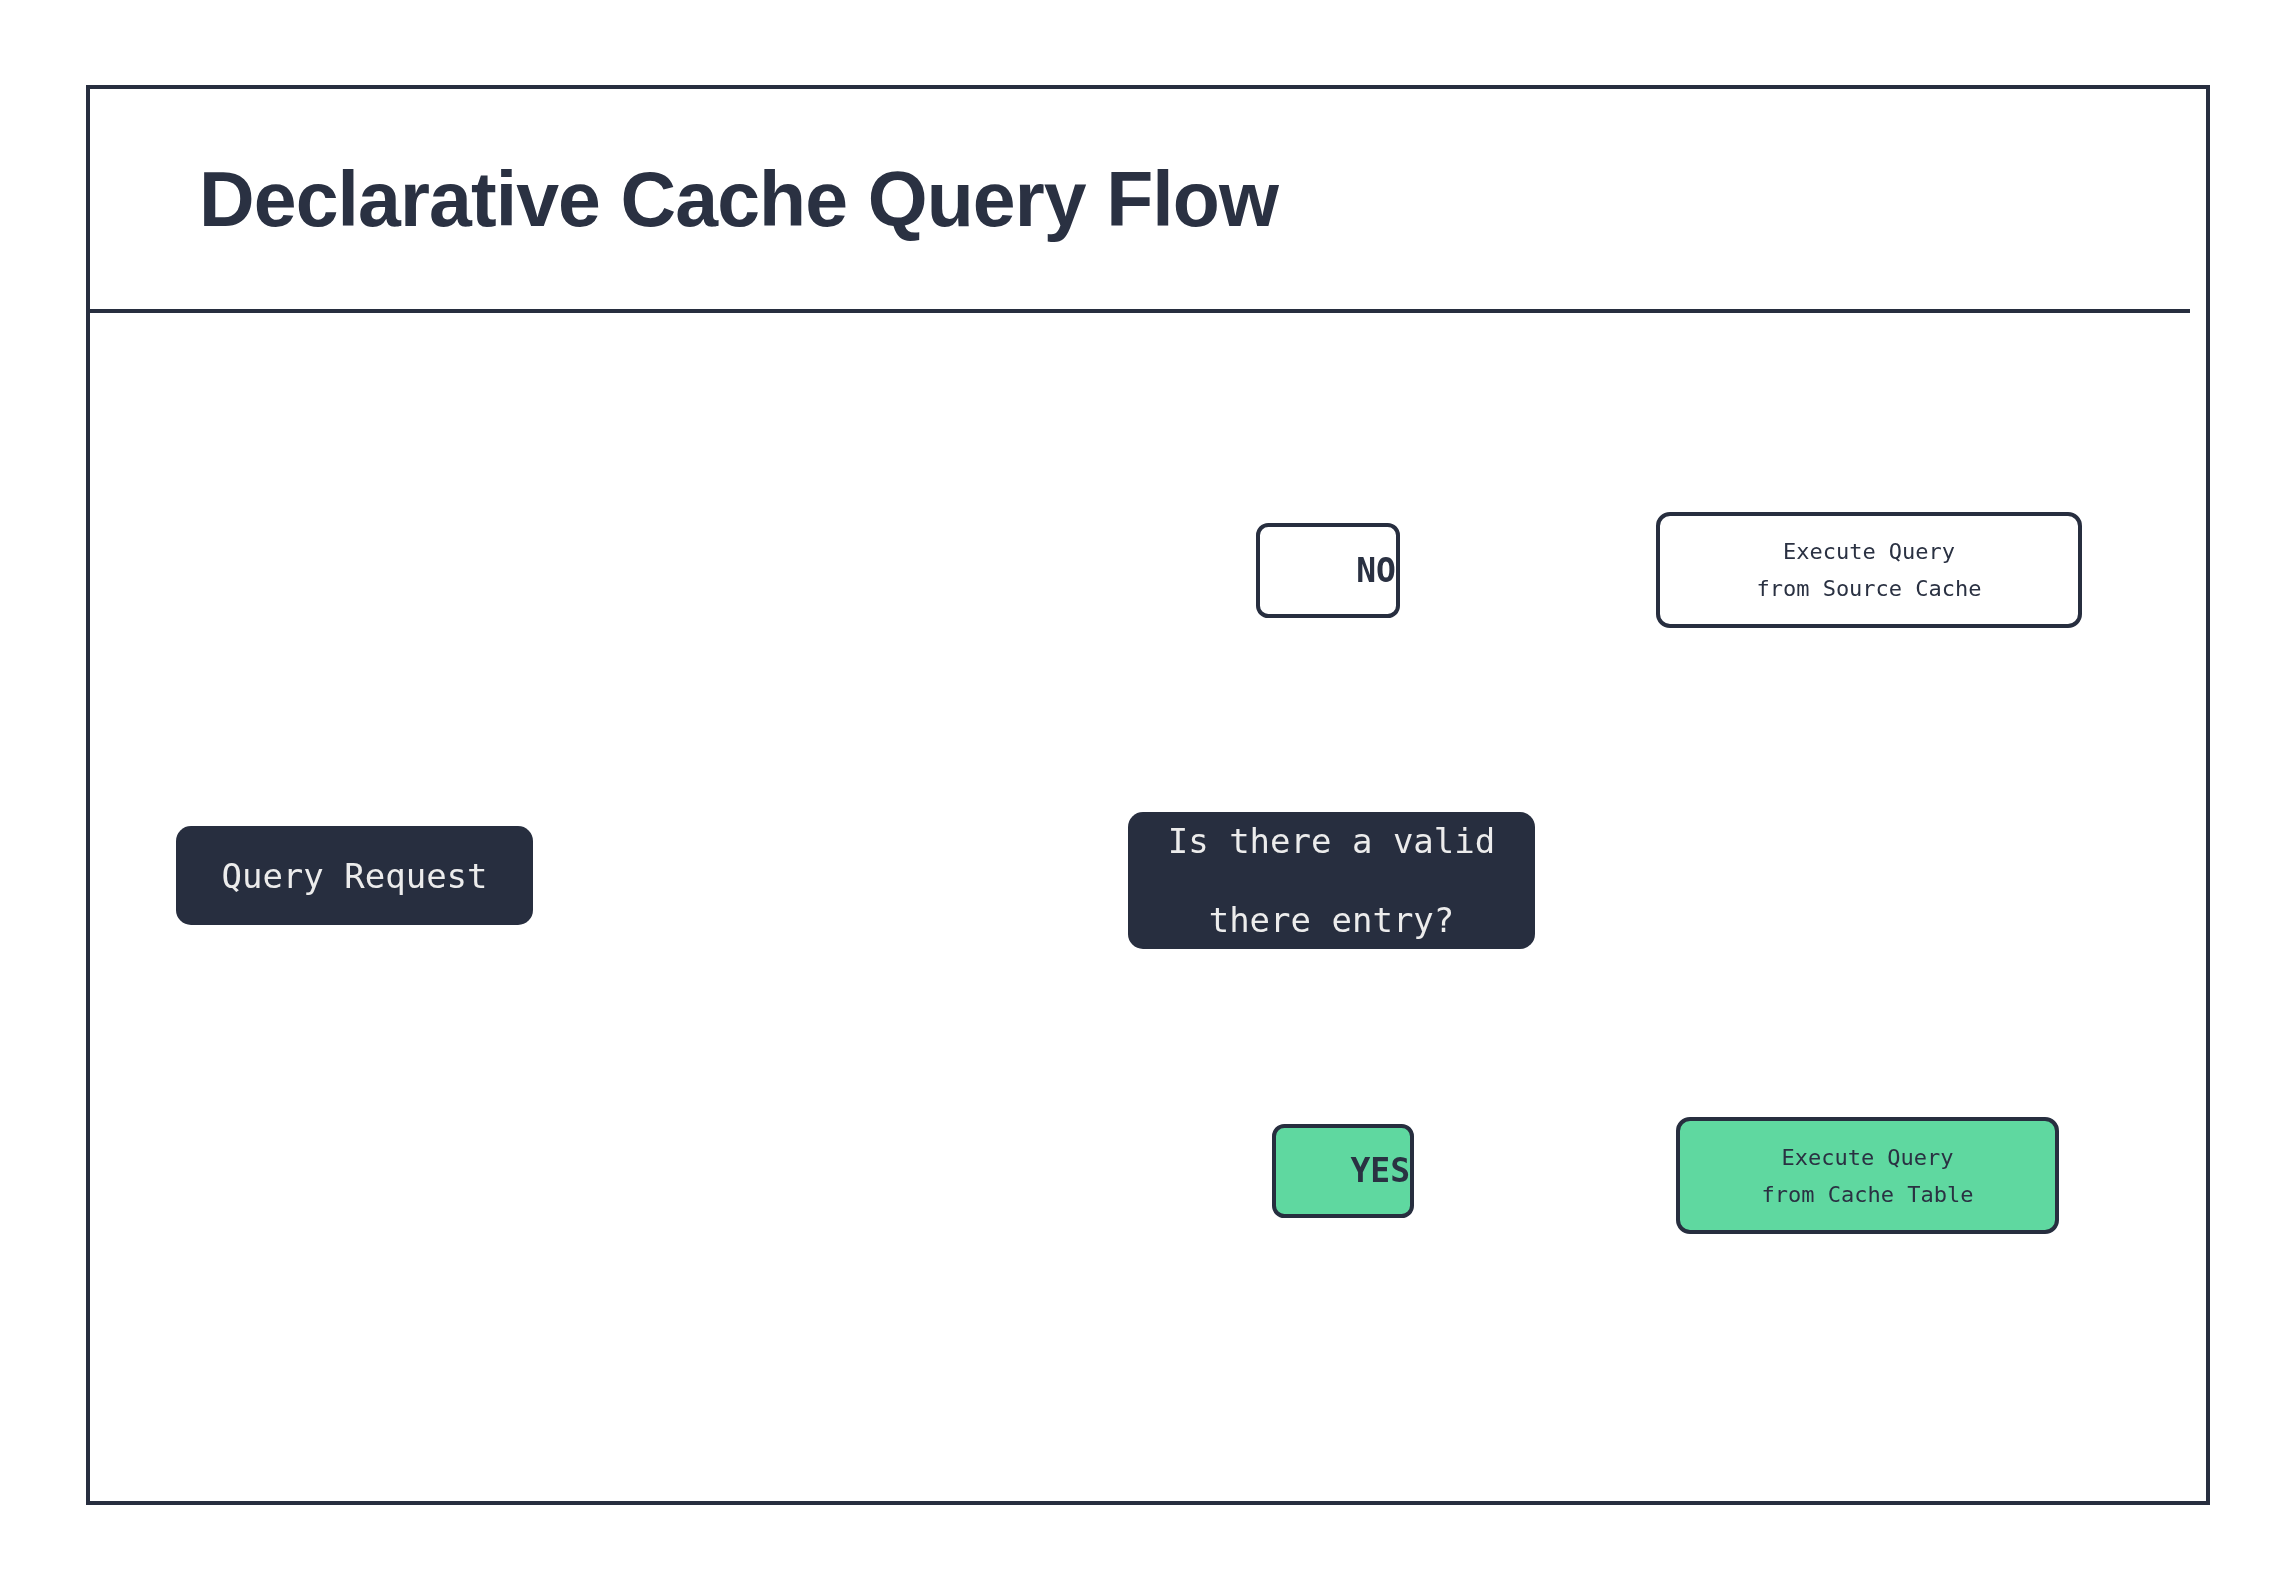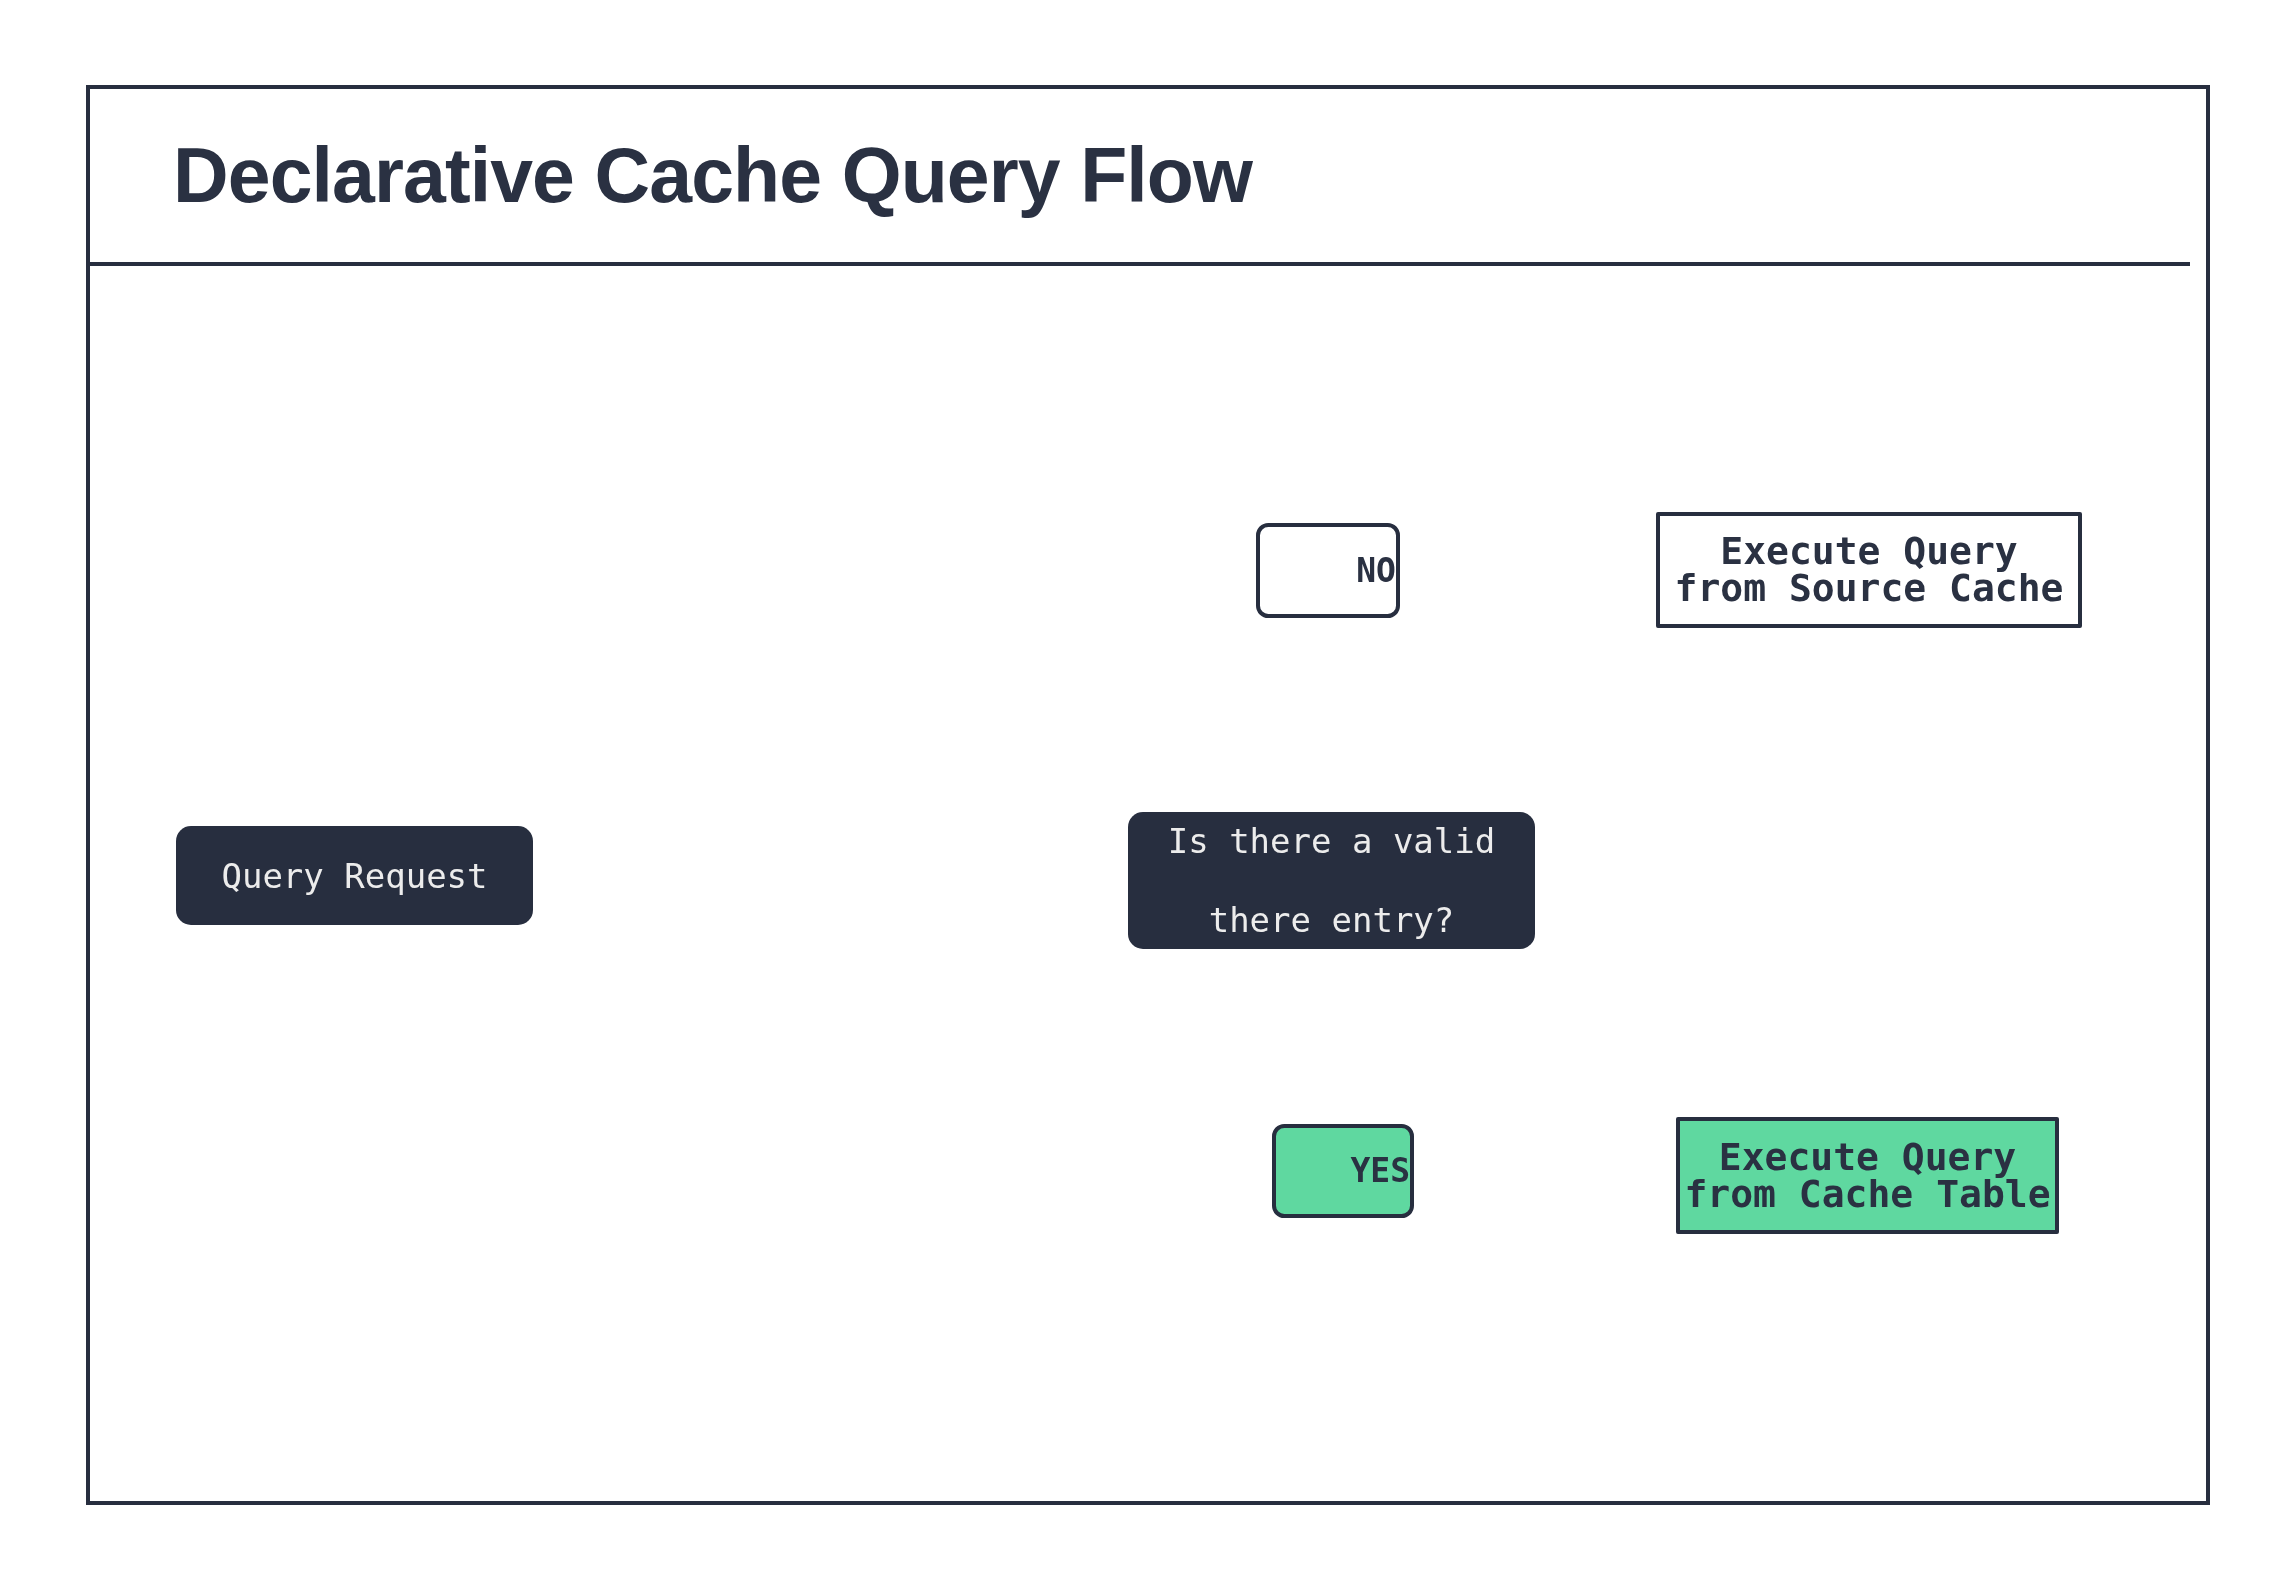--- a/index.html
+++ b/index.html
@@ -19,25 +19,25 @@
   }
   .frame{
     position:absolute;left:86px;top:85px;
     width:2124px;height:1420px;
     border:4.4px solid var(--ink);
     box-sizing:border-box;
     background:var(--paper);
   }
   .titlebar{
     position:absolute;left:0;top:0;right:16px;
-    height:177px;
+    height:224px;
     border-bottom:4.4px solid var(--ink);
     box-sizing:border-box;
     display:flex;align-items:center;
-    padding-left:83px;
+    padding-left:109px;
   }
   .page-title{
     margin:0;
     font-family:"Liberation Sans", sans-serif;
     font-weight:700;
     font-size:77px;
     letter-spacing:-0.9px;
     color:var(--ink-soft);
   }
   svg.wires{position:absolute;left:0;top:0;width:2295px;height:1591px;}
@@ -58,23 +58,22 @@
   .node-green{background:var(--green);border:4.4px solid var(--ink);}
   .node-outline{background:var(--paper);border:4.4px solid var(--ink);}
 
   .badge{
     font-weight:700;
     font-size:33px;
     border-radius:12.3px;
     align-items:flex-end;
   }
   .db-label{
-    font-size:38px;line-height:37px;
-    border-radius:2px;
-    font-weight:bold;
+    font-size:22px;line-height:37px;
+    border-radius:14px;
   }
 </style>
 </head>
 <body>
 
 <div class="canvas">
 
   <svg class="wires" viewBox="0 0 2620 1816" fill="none" stroke="#272E3F" stroke-width="5">
 
     <line x1="606" y1="1005" x2="736" y2="1005"></line>

